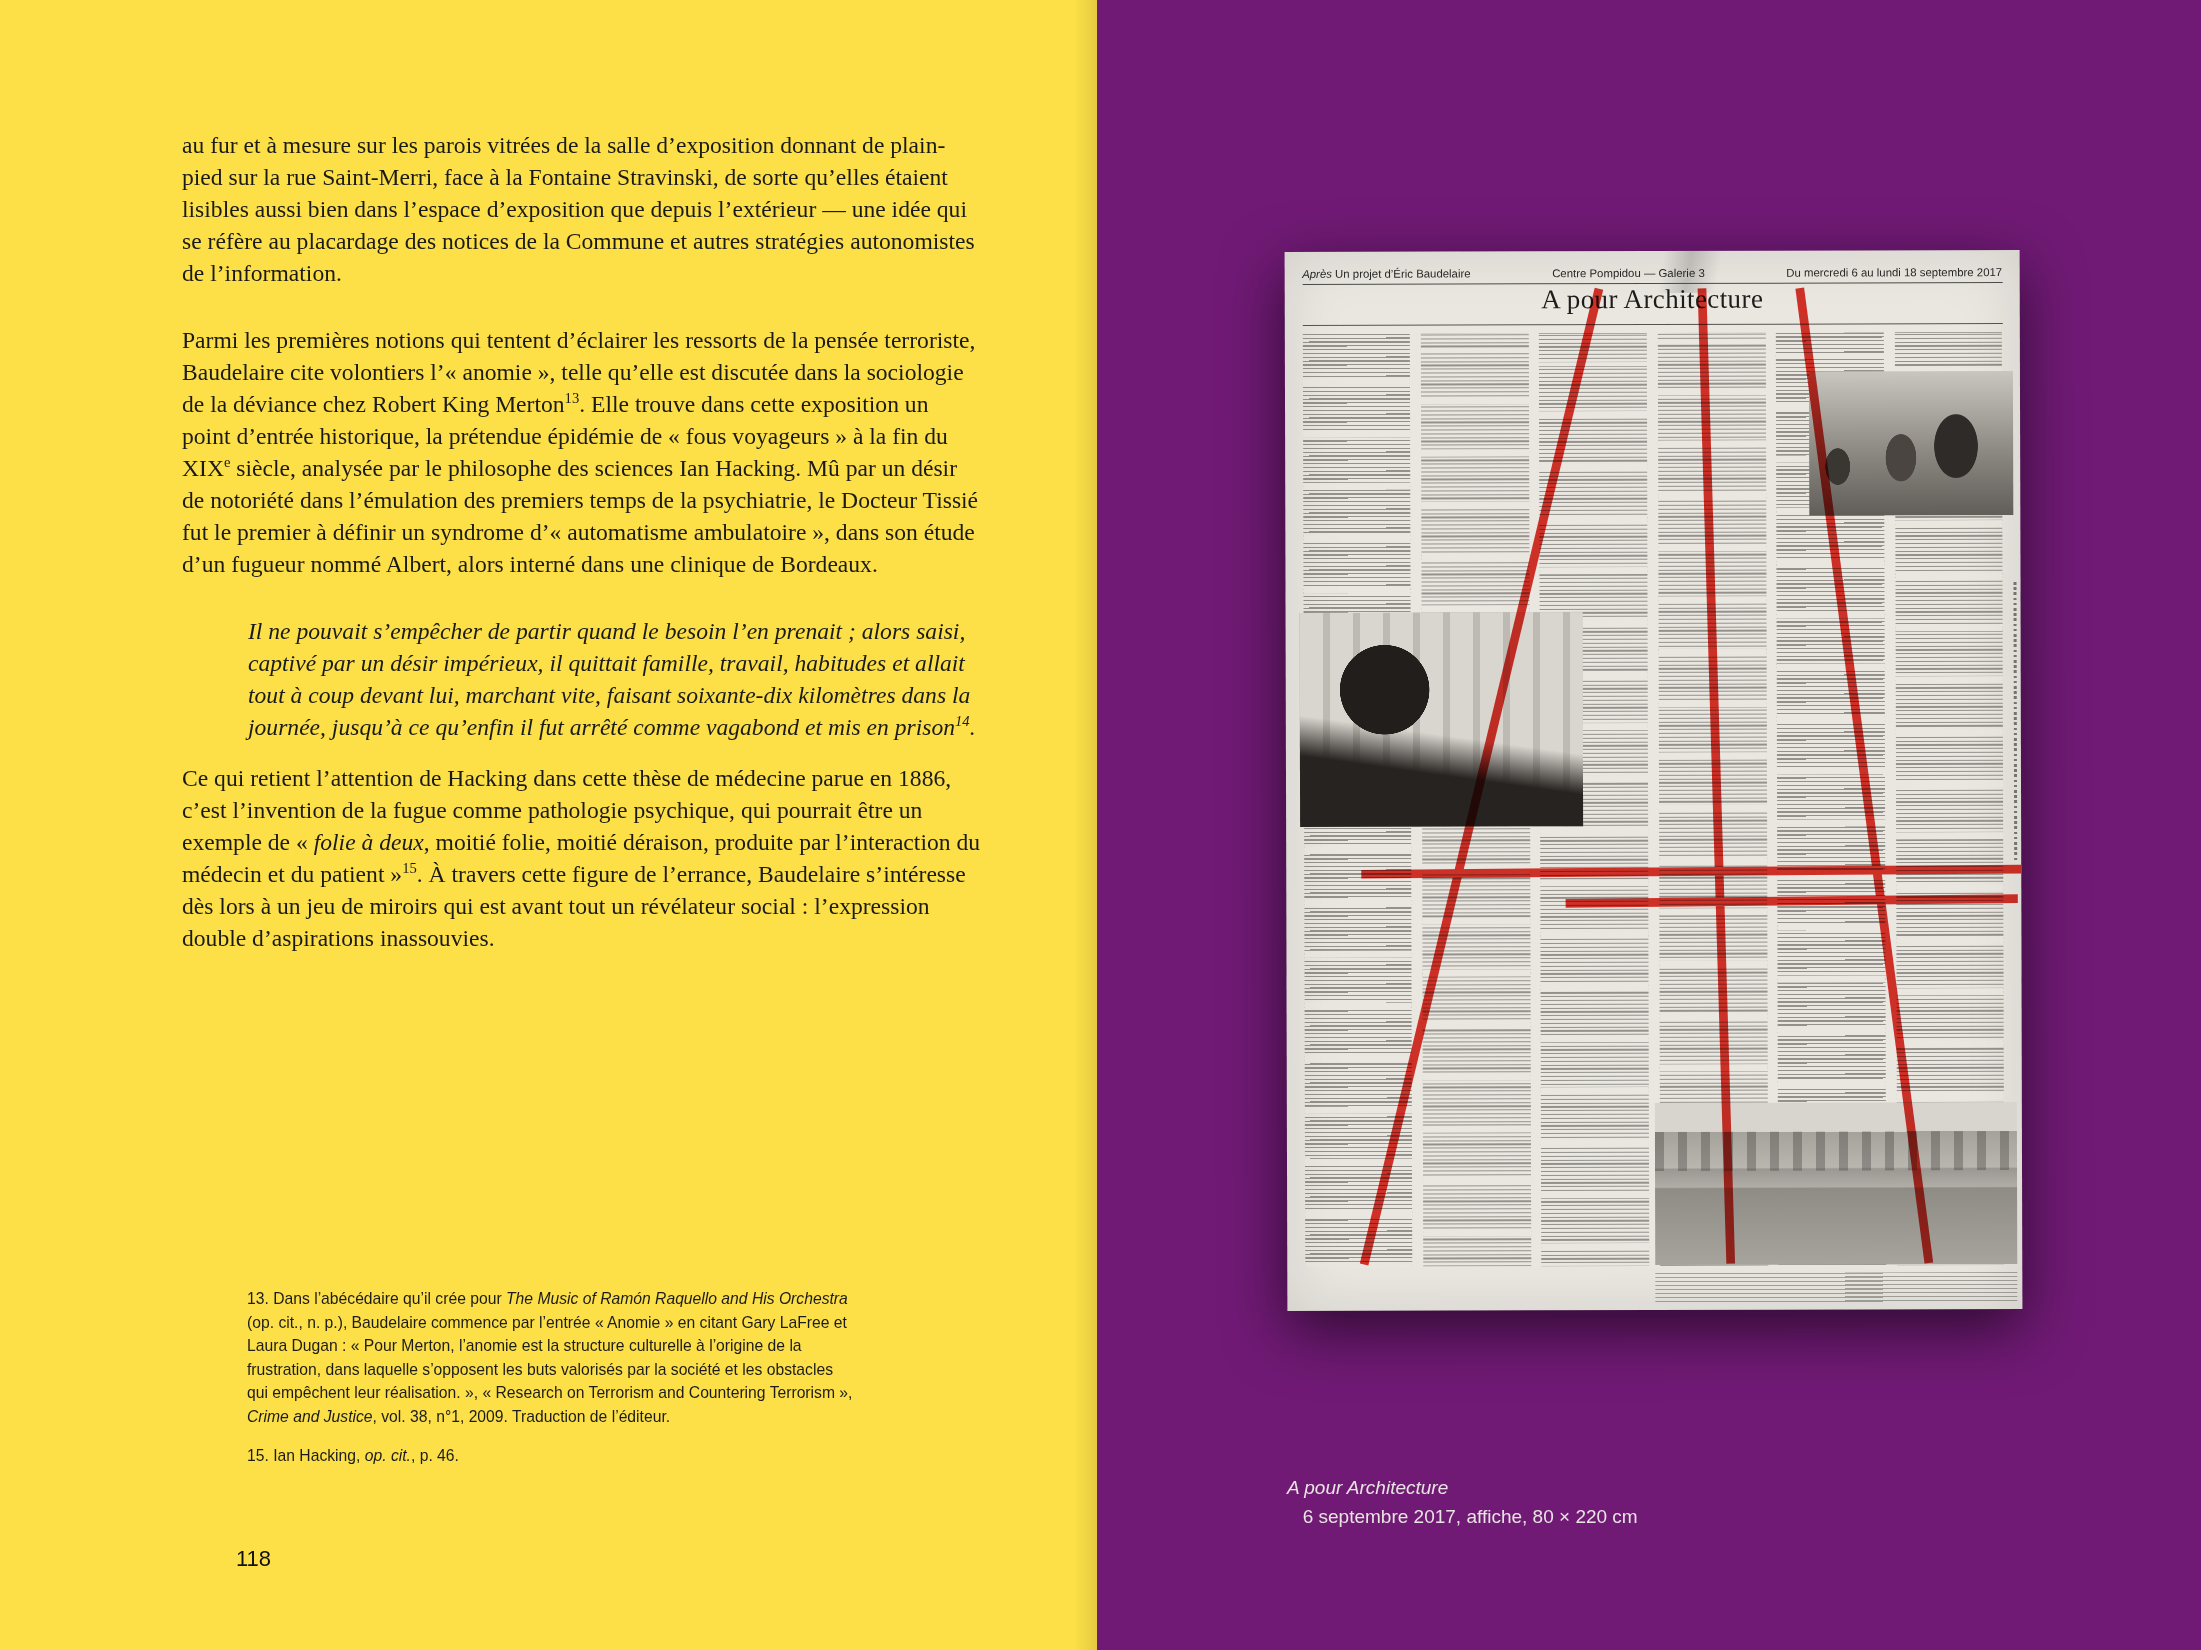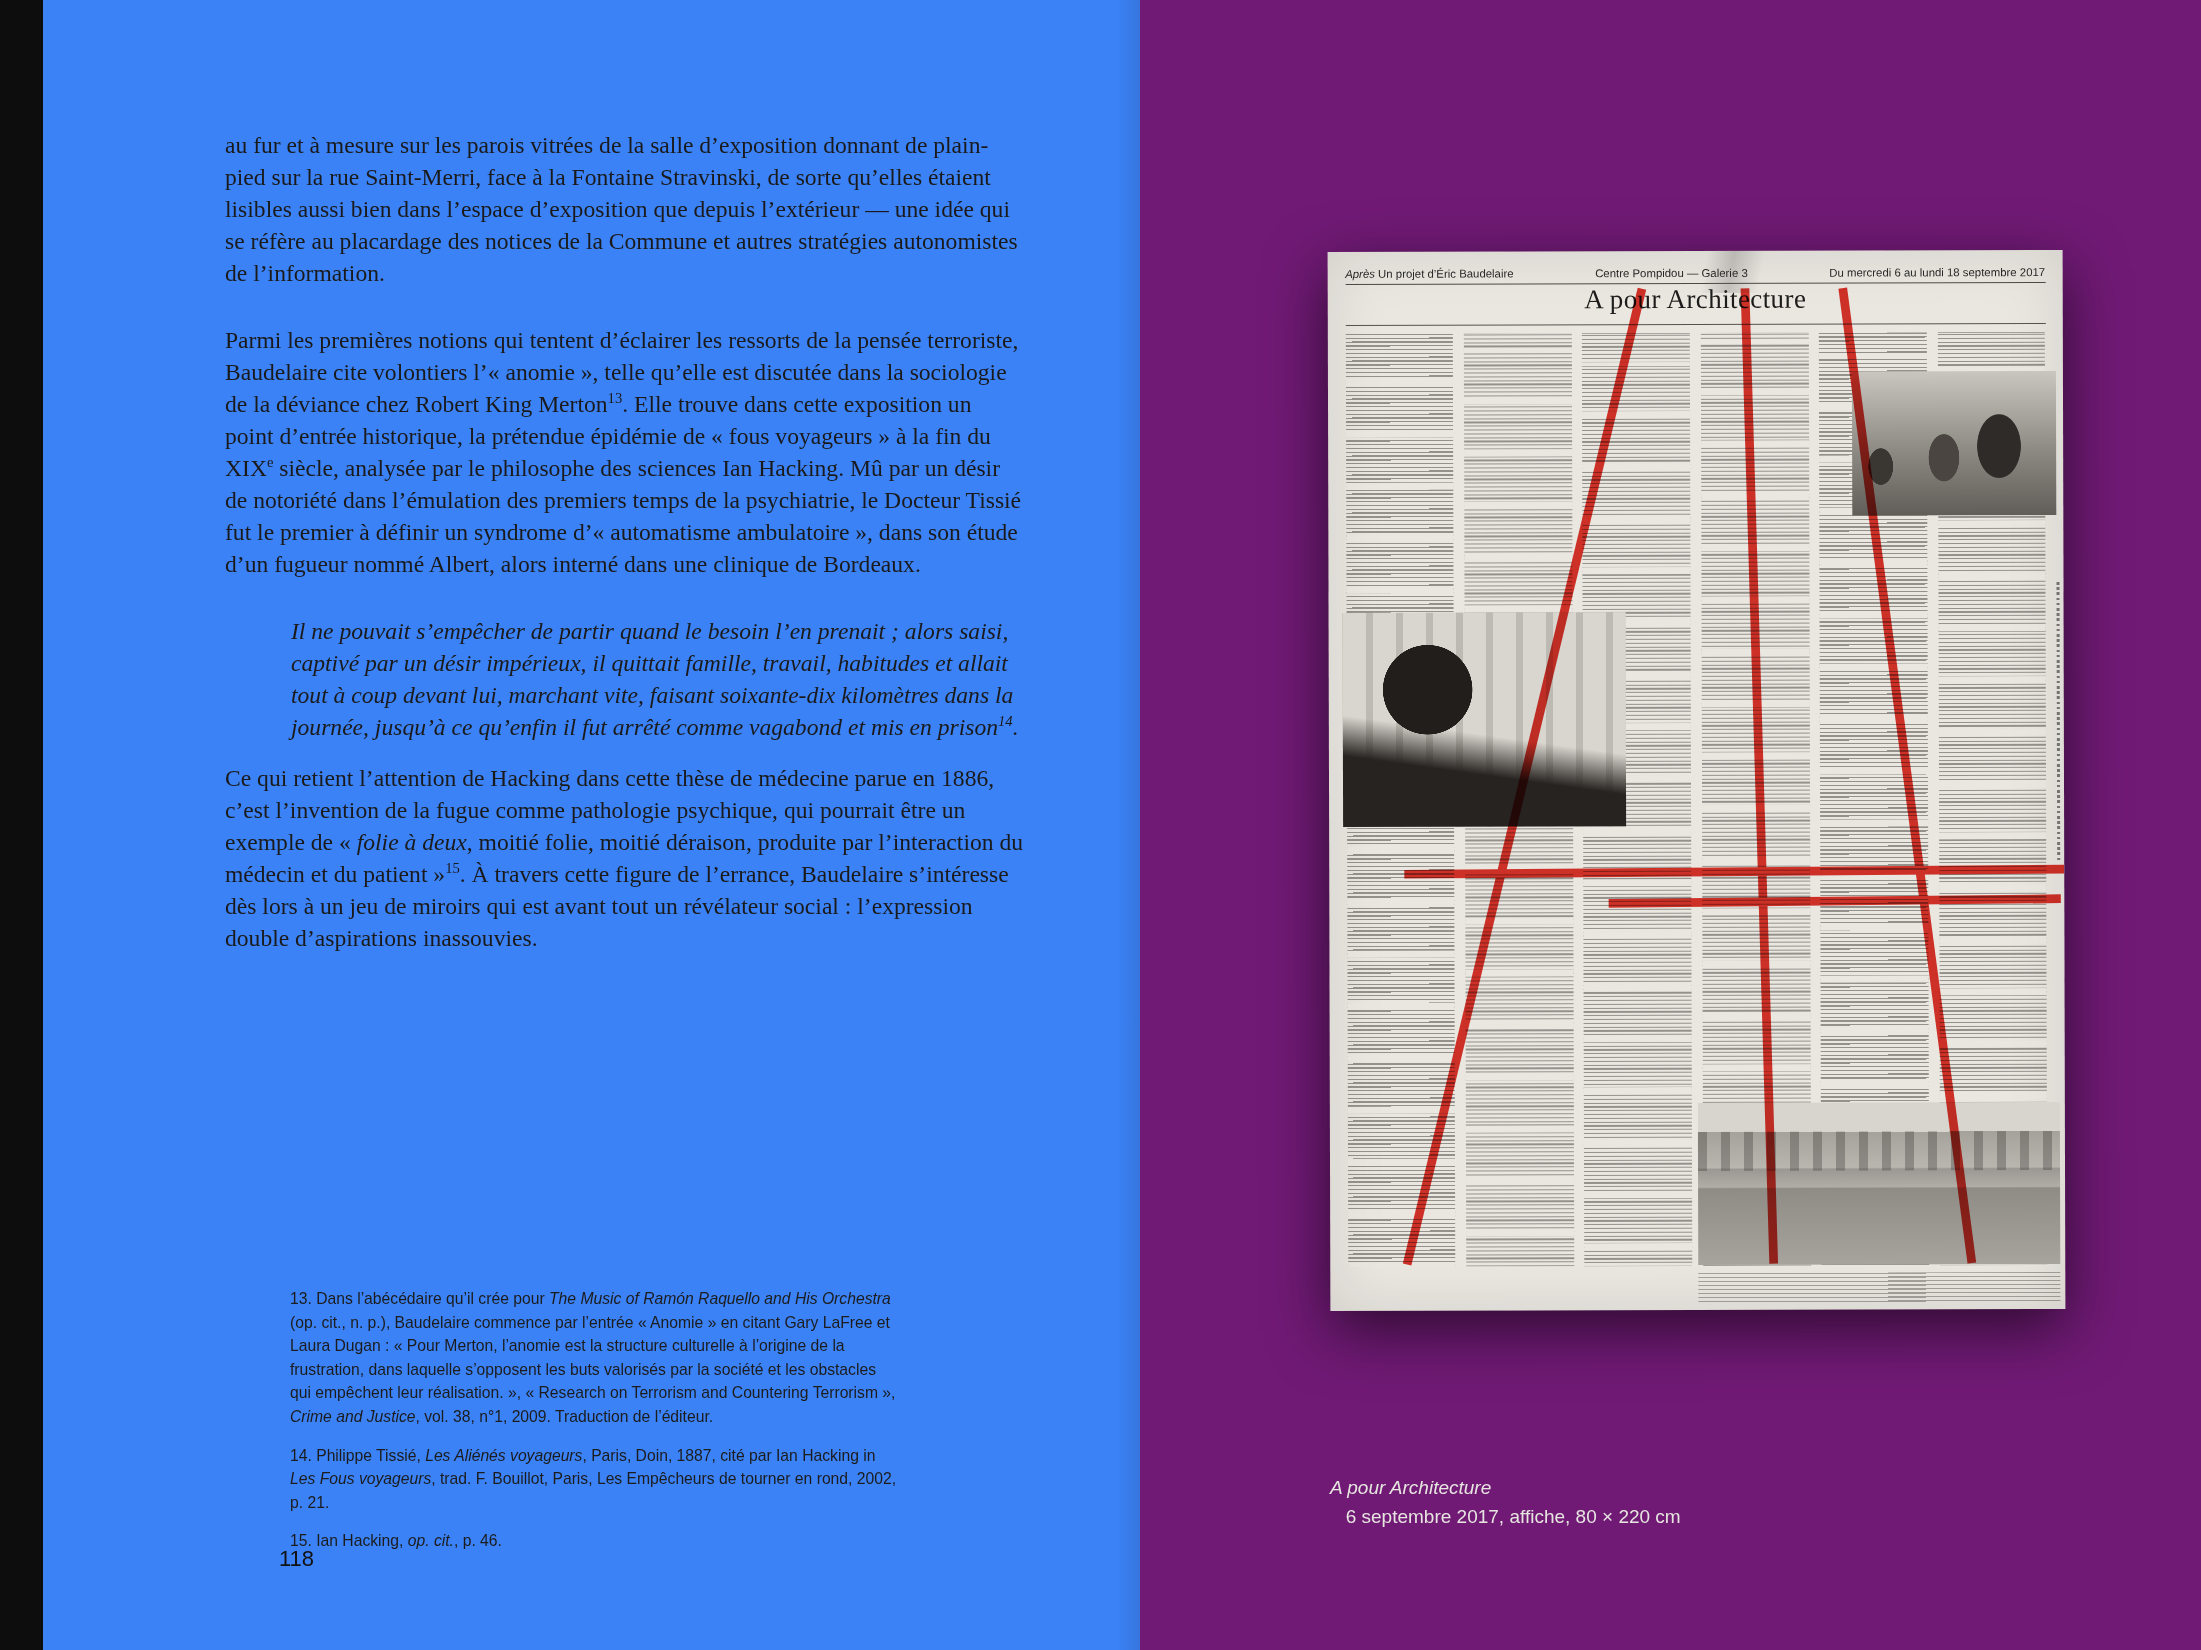--- a/index.html
+++ b/index.html
@@ -5,21 +5,21 @@
   html,body{margin:0;padding:0;}
   body{
     width:2201px;height:1651px;position:relative;overflow:hidden;
     background:#0d0d0d;
     font-family:"Liberation Serif","DejaVu Serif",serif;
   }
   .spread{position:absolute;inset:0;display:flex;}
 
   
   .page-left{
-    width:1097px;height:100%;background:#3b82f6;position:relative;flex:none;margin-left:43px;
+    width:1097px;height:100%;background:#fde047;position:relative;flex:none;
   }
   .page-left::after{ 
     content:"";position:absolute;right:0;top:0;bottom:0;width:23px;
     background:linear-gradient(to right, rgba(0,0,0,0), rgba(0,0,0,.10));
   }
   .main-text{
     position:absolute;left:182px;top:129px;width:799px;
     font-size:23.6px;line-height:32px;color:#1a1a1a;
     text-align:left;
   }
@@ -148,21 +148,20 @@
   <div class="page page-left">
     <div class="main-text">
       <p><span>au fur et à mesure sur les parois vitrées de la salle d’exposition donnant de plain-pied sur la rue Saint-Merri, face à la Fontaine Stravinski, de sorte qu’elles étaient lisibles aussi bien dans l’espace d’exposition que depuis l’extérieur — une idée qui se réfère au placardage des notices de la Commune et autres stratégies autonomistes de l’information.</span></p>
       <p><span>Parmi les premières notions qui tentent d’éclairer les ressorts de la pensée terroriste, Baudelaire cite volontiers l’« anomie », telle qu’elle est discutée dans la sociologie de la déviance chez Robert King Merton</span><sup>13</sup><span>. Elle trouve dans cette exposition un point d’entrée historique, la prétendue épidémie de « fous voyageurs » à la fin du XIX</span><sup>e</sup><span> siècle, analysée par le philosophe des sciences Ian Hacking. Mû par un désir de notoriété dans l’émulation des premiers temps de la psychiatrie, le Docteur Tissié fut le premier à définir un syndrome d’« automatisme ambulatoire », dans son étude d’un fugueur nommé Albert, alors interné dans une clinique de Bordeaux.</span></p>
       <blockquote class="pull-quote"><span style="font-style: italic;">Il ne pouvait s’empêcher de partir quand le besoin l’en prenait ; alors saisi, captivé par un désir impérieux, il quittait famille, travail, habitudes et allait tout à coup devant lui, marchant vite, faisant soixante-dix kilomètres dans la journée, jusqu’à ce qu’enfin il fut arrêté comme vagabond et mis en prison</span><sup style="font-style: italic;">14</sup><span style="font-style: italic;">.</span></blockquote>
       <p><span>Ce qui retient l’attention de Hacking dans cette thèse de médecine parue en 1886, c’est l’invention de la fugue comme pathologie psychique, qui pourrait être un exemple de « </span><span style="font-style: italic;">folie à deux</span><span>, moitié folie, moitié déraison, produite par l’interaction du médecin et du patient »</span><sup>15</sup><span>. À travers cette figure de l’errance, Baudelaire s’intéresse dès lors à un jeu de miroirs qui est avant tout un révélateur social : l’expression double d’aspirations inassouvies.</span></p>
     </div>
 
     <div class="footnotes">
       <p><span>13. Dans l’abécédaire qu’il crée pour </span><span style="font-style: italic;">The Music of Ramón Raquello and His Orchestra</span><span> (op. cit., n. p.), Baudelaire commence par l’entrée « Anomie » en citant Gary LaFree et Laura Dugan : « Pour Merton, l’anomie est la structure culturelle à l’origine de la frustration, dans laquelle s’opposent les buts valorisés par la société et les obstacles qui empêchent leur réalisation. », « Research on Terrorism and Countering Terrorism », </span><span style="font-style: italic;">Crime and Justice</span><span>, vol. 38, n°1, 2009. Traduction de l’éditeur.</span></p>
-      <p><span>14. Philippe Tissié, </span><span style="font-style: italic;">Les Aliénés voyageurs</span><span>, Paris, Doin, 1887, cité par Ian Hacking in </span><span style="font-style: italic;">Les Fous voyageurs</span><span>, trad. F. Bouillot, Paris, Les Empêcheurs de tourner en rond, 2002, p. 21.</span></p>
       <p><span>15. Ian Hacking, </span><span style="font-style: italic;">op. cit.</span><span>, p. 46.</span></p>
     </div>
 
     <div class="page-number">118</div>
   </div>
 
   <div class="page page-right">
 
     <div class="poster">
 

